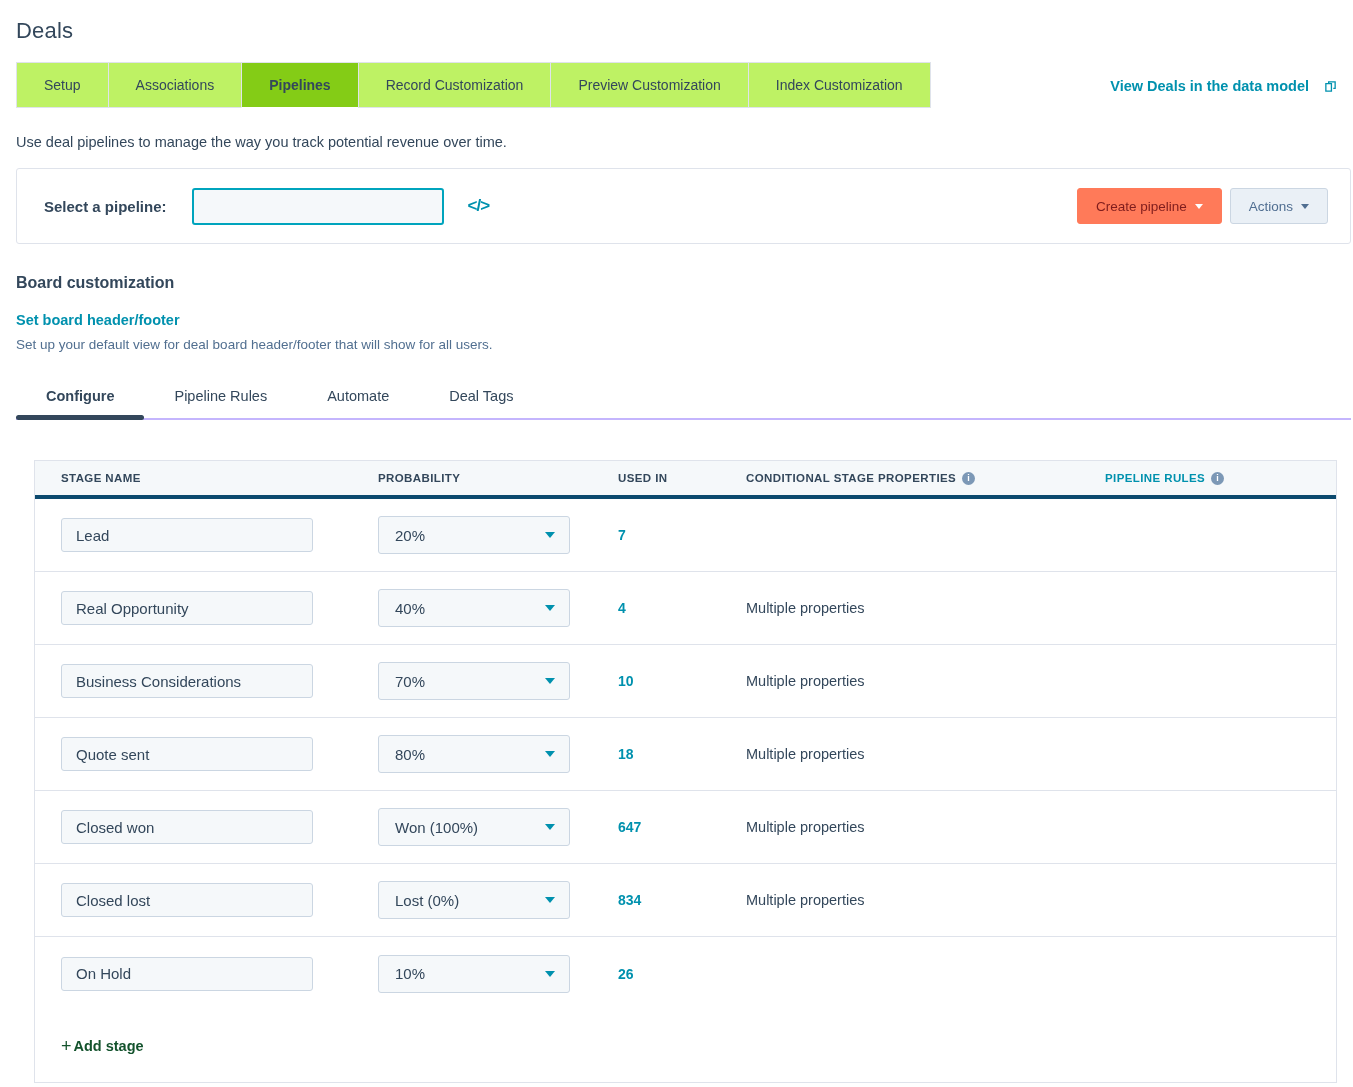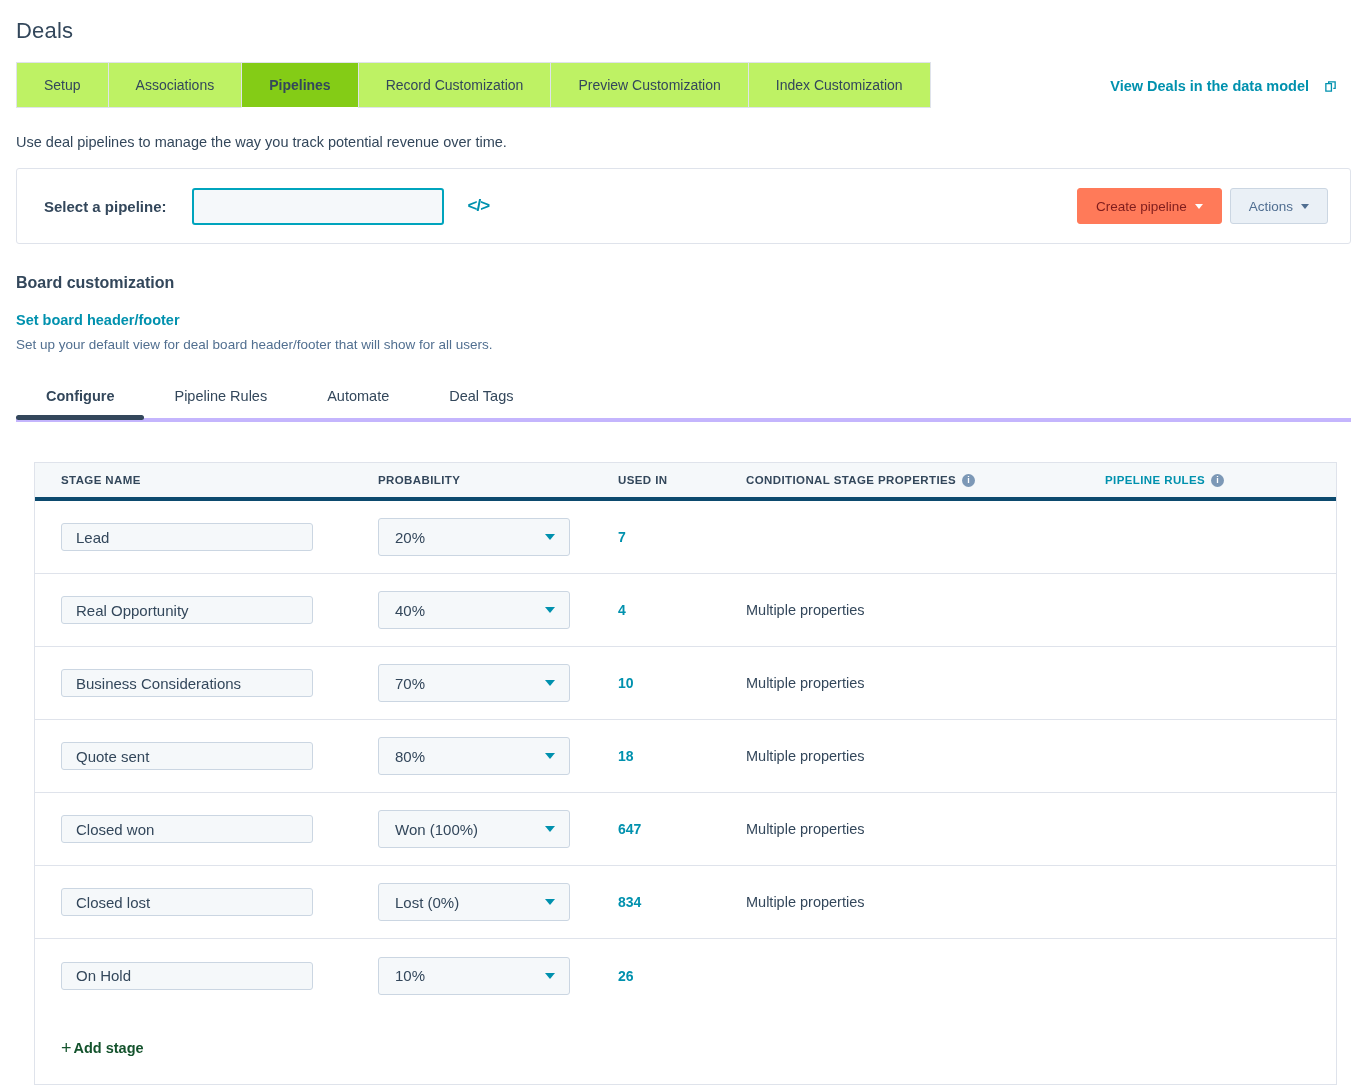--- a/index.html
+++ b/index.html
@@ -44,21 +44,21 @@
     border-top:5px solid currentColor; display:inline-block; }
   .btn-primary .caret { border-top-color:#fff; }
 
   
   .board-section { margin:30px 16px 0 16px; }
   .board-heading { font-size:16px; font-weight:bold; color:#33475b; }
   .board-link { margin-top:20px; font-size:14.5px; font-weight:bold; color:#0091ae; cursor:pointer; display:inline-block; }
   .board-desc { margin-top:8px; font-size:13.5px; color:#516f90; }
 
   
-  .subtabs-wrap { margin:28px 2px 0 16px; border-bottom:4px solid #c4b5fd; }
+  .subtabs-wrap { margin:28px 2px 0 16px; border-bottom:2px solid #c4b5fd; }
   .subtabs { display:flex; }
   .subtab { position:relative; padding:8px 30px 14px 30px; font-size:14.5px; color:#33475b; cursor:pointer; }
   .subtab.active { font-weight:bold; }
   .subtab.active::after { content:""; position:absolute; left:0; right:0; bottom:-2px; height:5px;
     background:#33475b; border-radius:3px; }
 
   
   .stage-table { margin:40px 16px 0 34px; border:1px solid #dfe3eb; }
   .stage-grid { display:grid; grid-template-columns:26px 317px 240px 128px 359px auto; align-items:center; }
   .table-head { background:#f5f8fa; height:38px; border-bottom:4px solid #0c4a6e; }
@@ -68,21 +68,21 @@
   .info-icon { width:13px; height:13px; border-radius:50%; background:#7c98b6; color:#fff;
     font-size:9px; font-weight:bold; display:inline-flex; align-items:center; justify-content:center;
     font-style:normal; cursor:pointer; }
   .info-icon::before { content:"i"; }
 
   .stage-row { height:73px; border-bottom:1px solid #dfe3eb; }
   .stage-row:last-of-type { border-bottom:none; }
   .drag-handle { width:8px; height:25px; margin-left:9px; cursor:grab;
     background-image:radial-gradient(circle at 1.5px 1.5px, #516f90 1.3px, transparent 1.6px);
     background-size:4px 5px; }
-  .stage-input { width:252px; height:28px; background:#f5f8fa; border:1px solid #cbd6e2;
+  .stage-input { width:252px; height:34px; background:#f5f8fa; border:1px solid #cbd6e2;
     border-radius:3px; font-size:15px; color:#33475b; padding:0 14px;
     font-family:"Liberation Sans", sans-serif; }
   .prob-select { width:192px; height:38px; background:#f5f8fa; border:1px solid #cbd6e2;
     border-radius:3px; display:flex; align-items:center; justify-content:space-between;
     padding:0 14px 0 16px; font-size:15px; color:#33475b; cursor:pointer; }
   .prob-select .caret { border-top-color:#0091ae; border-left-width:5px; border-right-width:5px; border-top-width:6px; }
   .used-link { font-size:14px; font-weight:bold; color:#0091ae; cursor:pointer; }
   .cond-text { font-size:14.5px; color:#33475b; }
 
   .add-row { height:72px; display:flex; align-items:center; padding-left:26px; }

